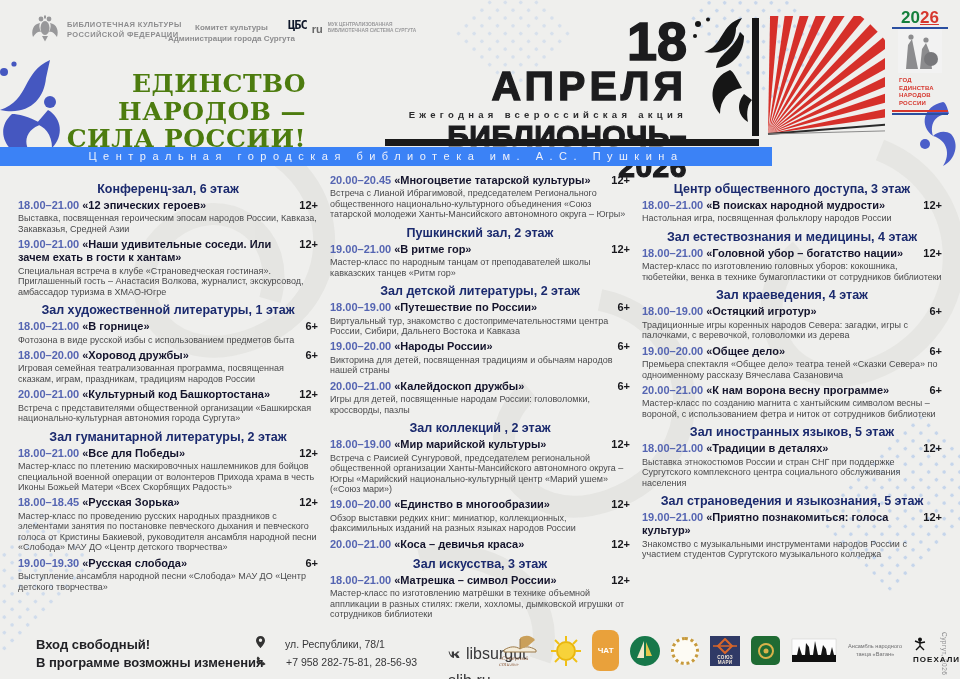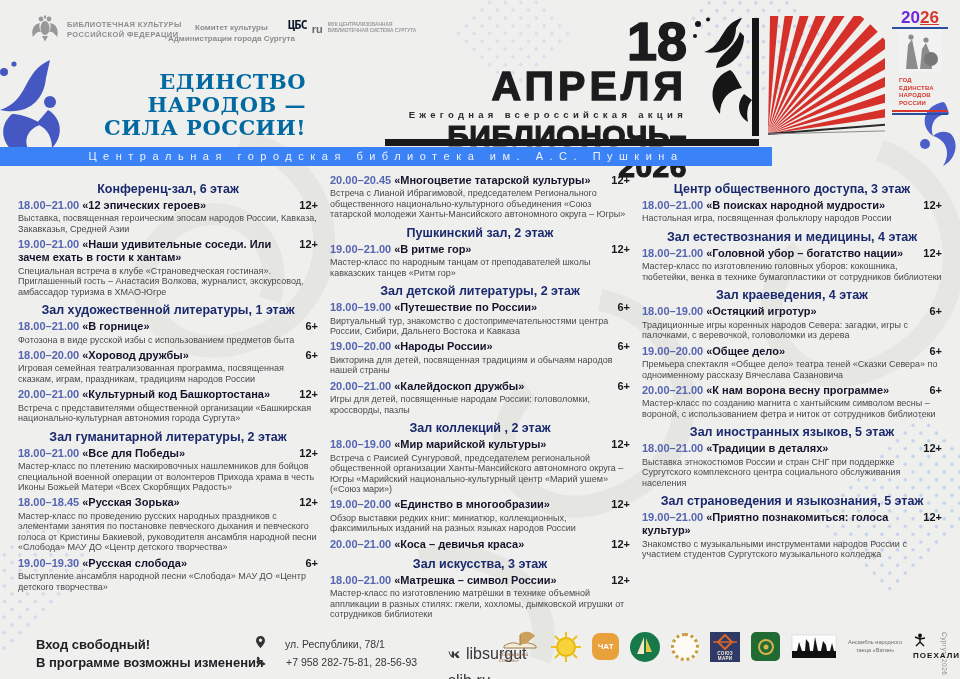--- a/index.html
+++ b/index.html
@@ -15,36 +15,36 @@
   .ministry { left:30px; top:14px; display:flex; gap:7px; align-items:center; }
   .ministry .txt { font-size:7.5px; letter-spacing:.4px; color:#8d8d8f; line-height:1.35; font-weight:700; }
   .committee { left:168px; top:22px; font-size:8px; color:#8d8d8f; text-align:center; line-height:1.4; font-weight:700; }
   .cbs { left:288px; top:18px; display:flex; gap:5px; align-items:flex-start; }
   .cbs-mark { font-size:12px; font-weight:700; color:#0f172a; letter-spacing:-1px; font-family:"DejaVu Sans Mono",monospace; }
   .cbs-ru { font-size:11px; color:#6a6a6a; font-weight:700; margin-top:5px; }
   .cbs-text { font-size:4.8px; color:#9a9a9c; width:92px; line-height:1.35; margin-top:4px; font-weight:700; }
 
   
   .slogan { left:58px; top:70px; width:248px; text-align:right;
-    font-family:"DejaVu Serif",serif; font-weight:700; font-size:21px; line-height:1.1;
-    color:#0369a1; letter-spacing:.5px; }
+    font-family:"DejaVu Serif",serif; font-weight:700; font-size:25px; line-height:1.1;
+    color:#4d7c0f; letter-spacing:.5px; }
 
   
   .datewrap { left:385px; top:18px; width:302px; text-align:right; color:#1c1c1e; }
   .d18 { font-size:54px; font-weight:700; line-height:.88; -webkit-text-stroke:1.6px #1c1c1e; }
   .dmon { font-size:41px; font-weight:700; letter-spacing:4px; line-height:.98; -webkit-text-stroke:1.3px #1c1c1e; }
   .dsub { font-size:9.5px; letter-spacing:4.3px; color:#2c2c2e; margin-top:3px; font-weight:700; white-space:nowrap; }
   .dtitle { font-size:30px; font-weight:700; letter-spacing:.5px; -webkit-text-stroke:1.2px #1c1c1e; line-height:1.04; }
   .title-bar { left:385px; top:139px; width:374px; height:7px; background:#1a1a1a; }
   .fan { left:690px; top:16px; }
 
   
   .badge2026 { left:892px; top:9px; width:56px; text-align:center; }
   .b26-year { font-size:17px; font-weight:700; letter-spacing:0; line-height:1; border-bottom:2px solid #2b4fa0; padding-bottom:1px; }
-  .b26-blue { color:#6d28d9; } .b26-red { color:#d6372e;text-decoration:underline; }
+  .b26-blue { color:#15803d; } .b26-red { color:#d6372e;text-decoration:underline; }
   .b26-caption { font-size:6px; font-weight:700; color:#d6372e; line-height:1.25; text-align:left; padding-left:7px; letter-spacing:.2px; }
   .b26-lr { height:2px; background:#d6372e; margin-top:3px; }
   .b26-lb { height:2px; background:#2b4fa0; margin-top:1px; }
 
   
   .banner { left:0; top:147px; width:772px; height:19px; background:#3b82f6; color:#eef1fb;
     font-size:11px; letter-spacing:6.5px; text-align:center; line-height:19px; white-space:nowrap; }
 
   
   .cols { left:18px; top:174px; width:924px; display:flex; gap:12px; }
@@ -60,21 +60,21 @@
   
   .footer { left:0; top:628px; width:960px; height:48px; }
   .entry-note { position:absolute; left:36px; top:8px; font-size:13px; font-weight:700; color:#222226; line-height:1.4; }
   .contact { position:absolute; left:256px; top:8px; font-size:10.5px; color:#38383a; line-height:1.7; }
   .contact .row { display:flex; align-items:center; gap:20px; white-space:nowrap; }
   .vkblock { position:absolute; left:448px; top:12px; font-size:16px; color:#38383a; line-height:1.7; }
   .vkblock .row { display:flex; align-items:center; gap:5px; }
   .plogos { position:absolute; left:499px; top:2px; display:flex; align-items:center; gap:11px; }
   .plogo { display:flex; flex-direction:column; align-items:center; justify-content:center; }
   .pl-label { font-size:5px; color:#8a5a3a; font-family:"DejaVu Serif",serif; font-style:italic; margin-top:1px; }
-  .pl-chat { width:27px; height:27px; background:#e9a13b; border-radius:8px; color:#fff; font-weight:700; font-size:8px; display:flex; align-items:center; justify-content:center; }
+  .pl-chat { width:27px; height:41px; background:#e9a13b; border-radius:8px; color:#fff; font-weight:700; font-size:8px; display:flex; align-items:center; justify-content:center; }
   .pl-wreath { width:28px; height:28px; border:3px dotted #c79a3c; border-radius:50%; background:#fdfbf4; }
   .pl-mari { width:30px; height:30px; background:#303a66; position:relative; display:flex; flex-direction:column; align-items:center; justify-content:flex-start; padding-top:2px; }
   .pl-mari .m-label { color:#f0e6d8; font-size:4.6px; font-weight:700; letter-spacing:.3px; margin-top:1px; text-align:center; line-height:1.2; }
   .pl-bashkir { width:29px; height:29px; background:#1f6b33; border-radius:5px; display:flex; align-items:center; justify-content:center; }
   .pl-vatan { width:54px; font-size:5.6px; color:#6e6e70; text-align:center; line-height:1.35; }
   .pl-poehali .p-label { font-size:8px; font-weight:700; letter-spacing:1px; color:#151515; }
   .surgut-vert { position:absolute; right:12px; top:4px; writing-mode:vertical-rl; font-size:6.5px; color:#8a8a8c; letter-spacing:.5px; }
 </style>
 </head>
 <body>

